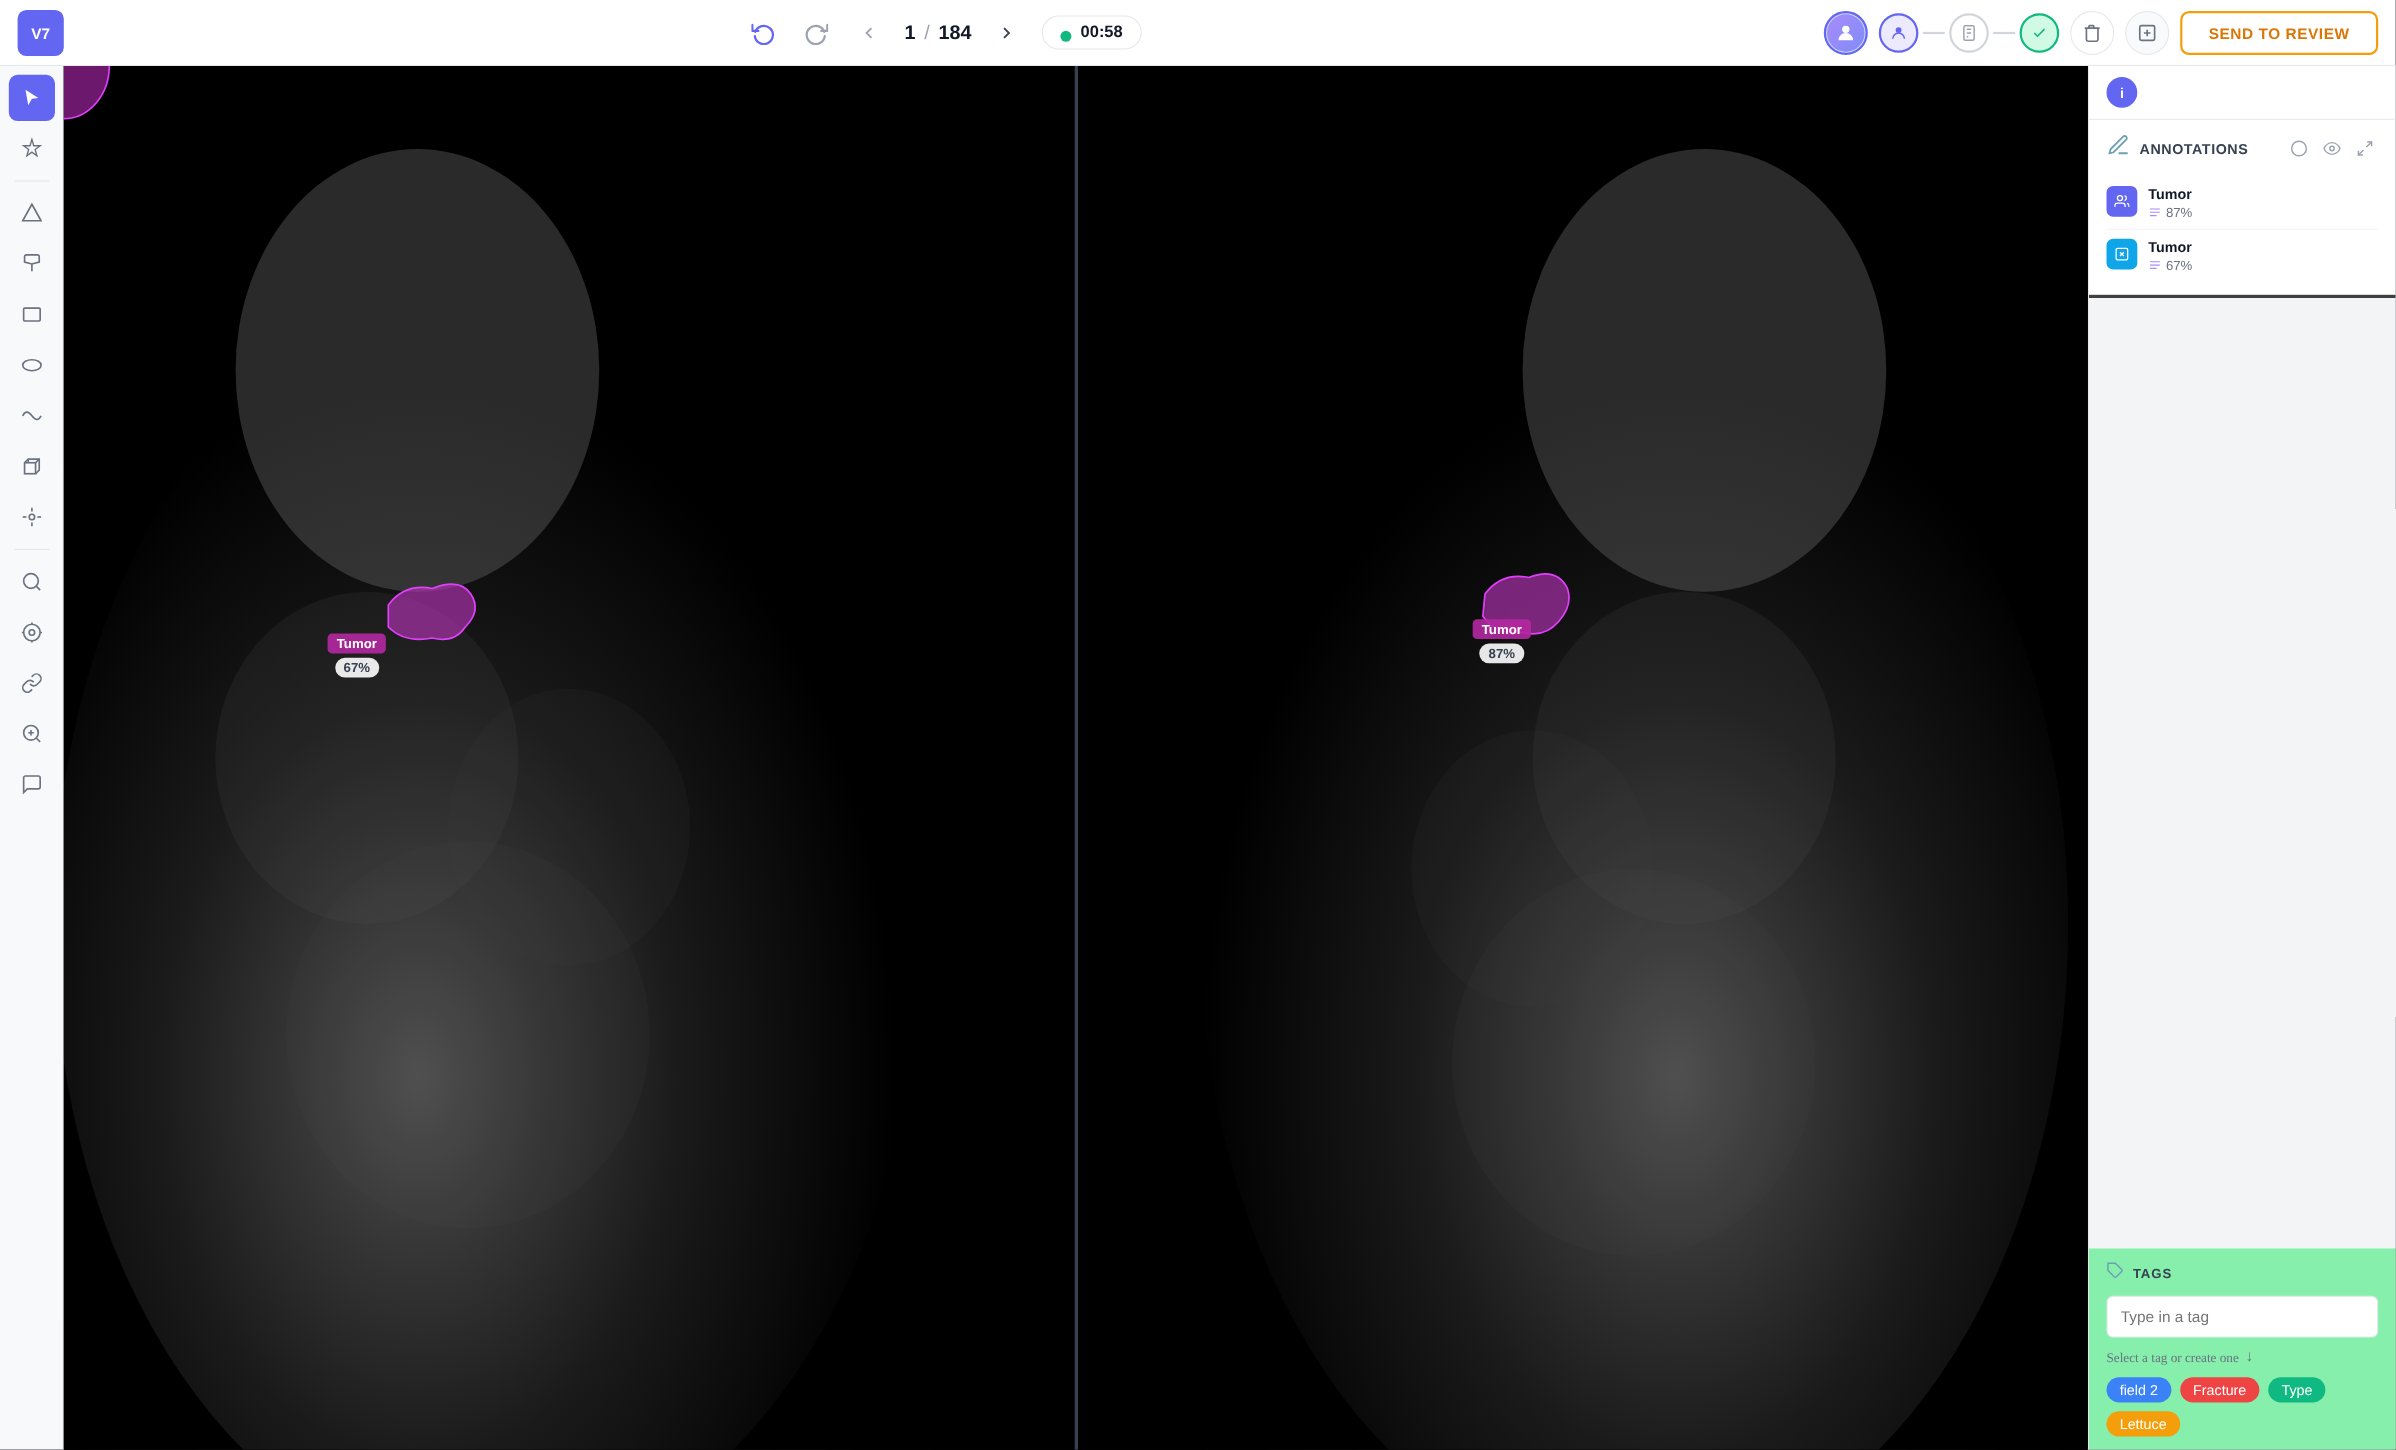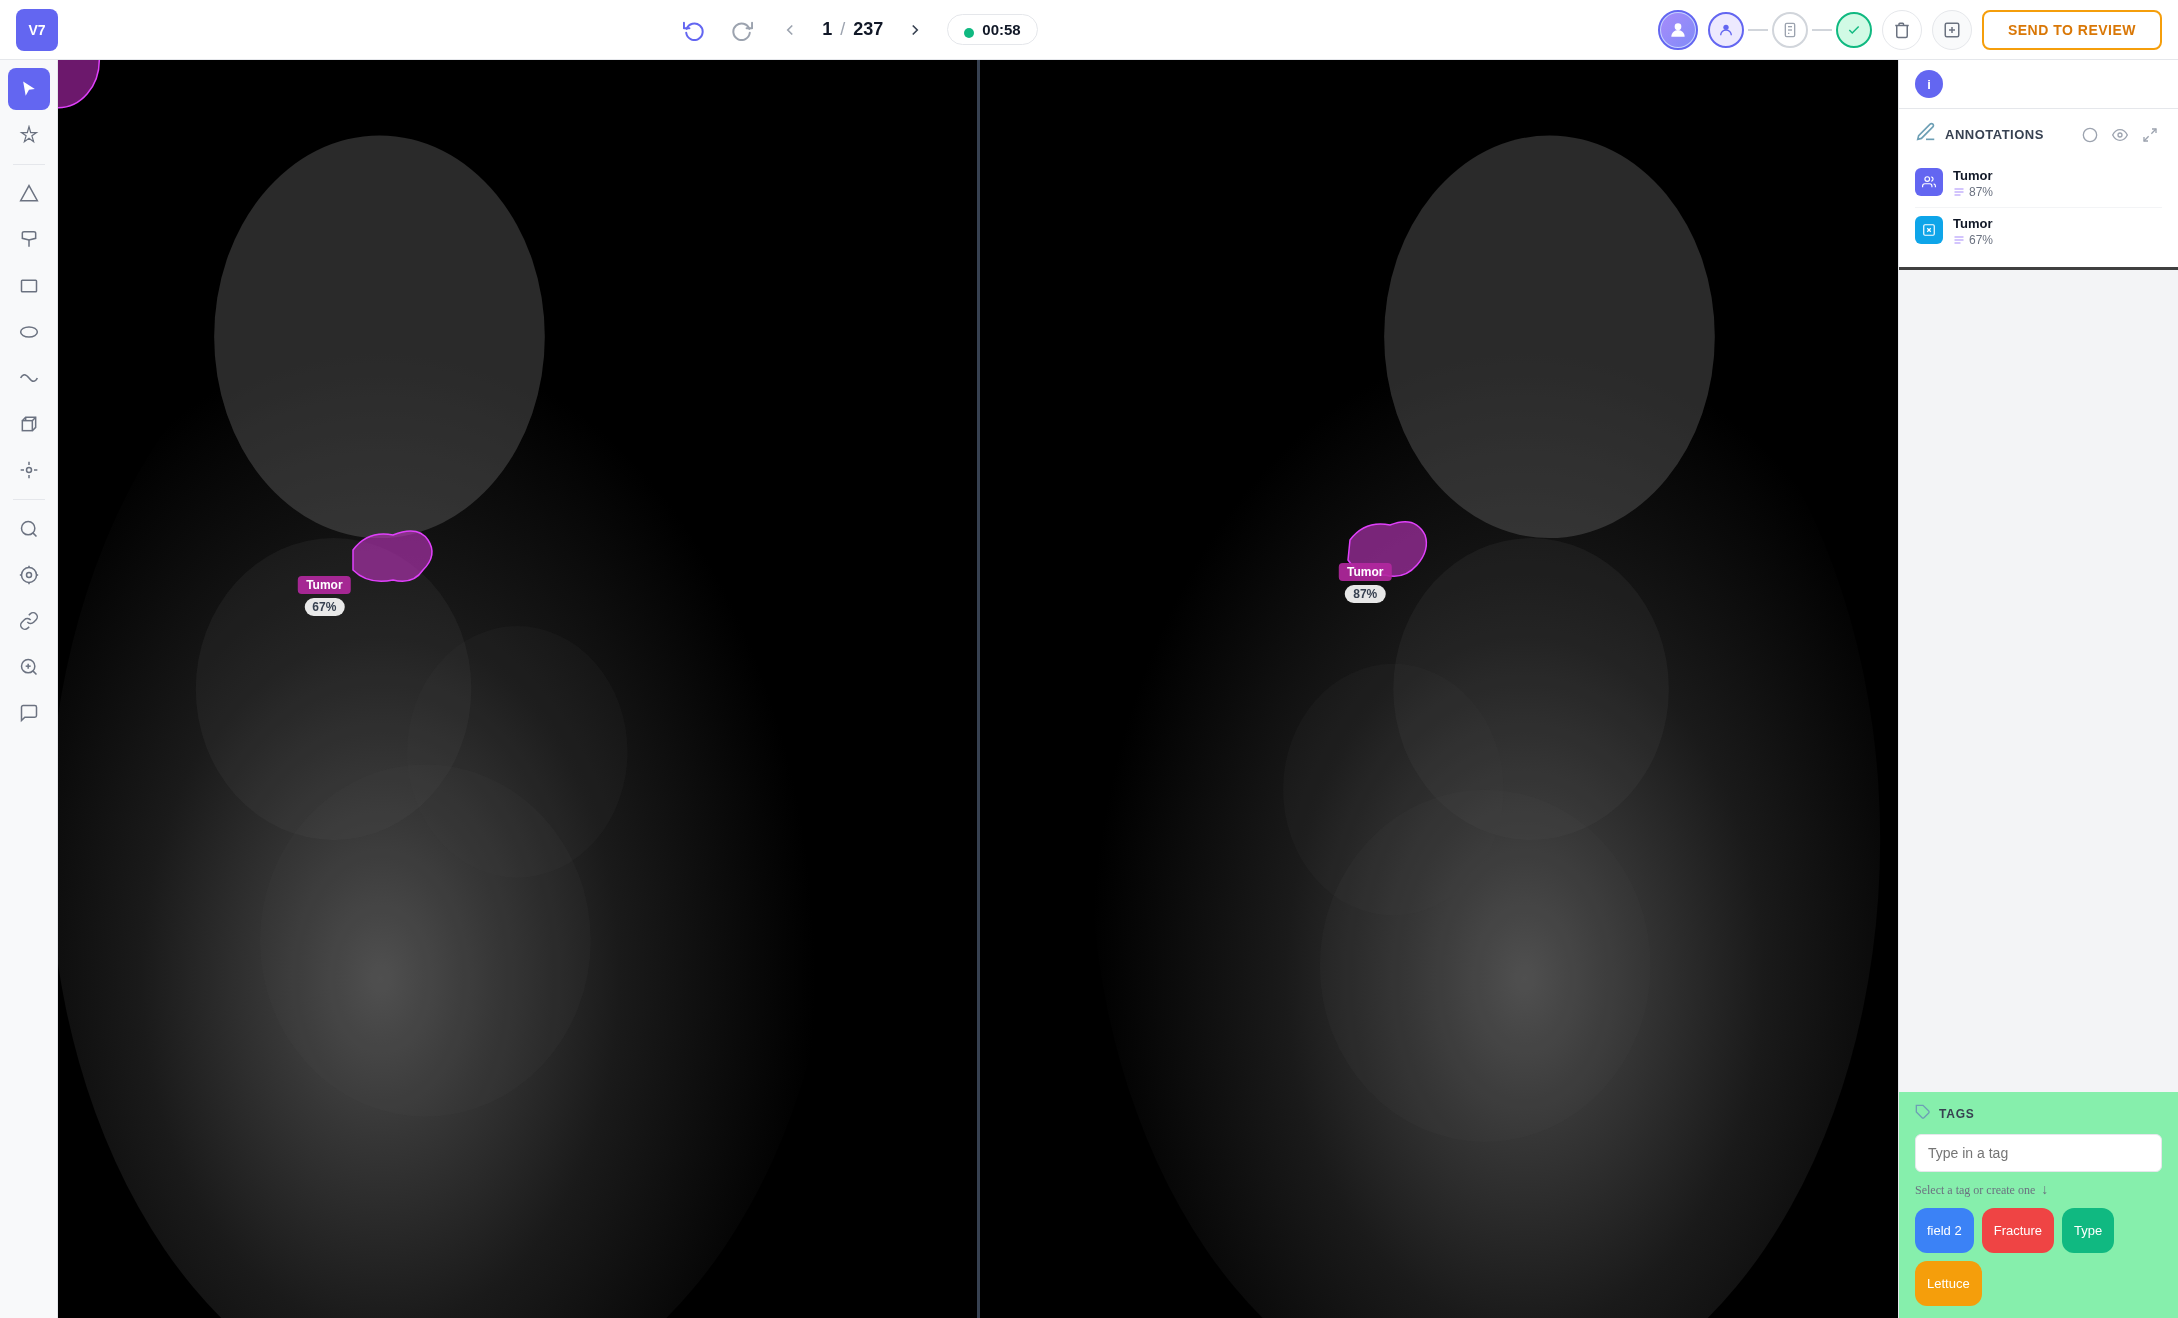--- a/index.html
+++ b/index.html
@@ -440,21 +440,21 @@
       font-size: 14px;
     }
 
     .tag-chips {
       display: flex;
       flex-wrap: wrap;
       gap: 8px;
     }
 
     .tag-chip {
-      padding: 15px 12px;
+      padding: 4px 12px;
       border-radius: 12px;
       font-size: 13px;
       font-weight: 500;
       cursor: pointer;
       border: none;
     }
 
     .tag-chip.blue { background: #3b82f6; color: white; }
     .tag-chip.red { background: #ef4444; color: white; }
     .tag-chip.green { background: #10b981; color: white; }
@@ -521,21 +521,21 @@
 
     <button class="nav-btn">
       <svg width="18" height="18" viewBox="0 0 24 24" fill="none" stroke="#9ca3af" stroke-width="2.2">
           <polyline points="15 18 9 12 15 6"></polyline>
         </svg>
     </button>
 
     <div class="page-nav">
       <span>1</span>
       <span class="separator">/</span>
-      <span>237</span>
+      <span>184</span>
     </div>
 
     <button class="nav-btn">
       <svg width="18" height="18" viewBox="0 0 24 24" fill="none" stroke="#374151" stroke-width="2.2">
           <polyline points="9 18 15 12 9 6"></polyline>
         </svg>
     </button>
 
     <div class="timer-badge">
       <div class="timer-dot"></div>

